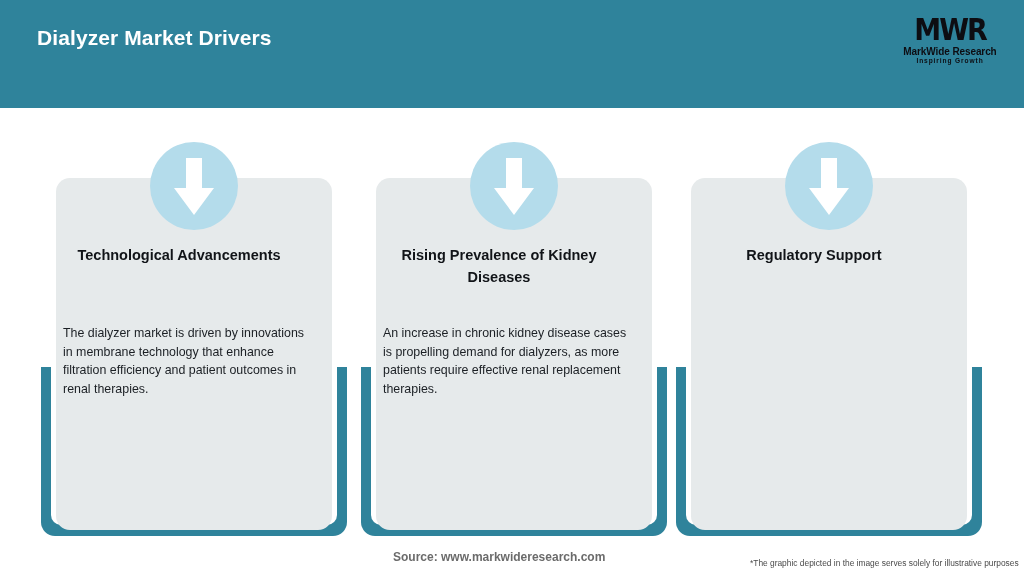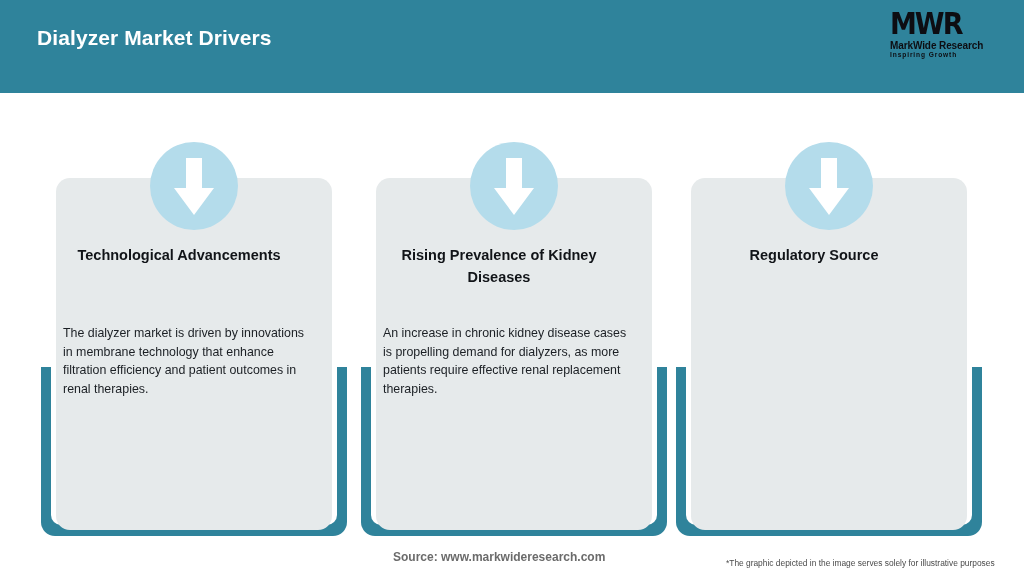--- a/index.html
+++ b/index.html
@@ -15,42 +15,42 @@
     font-family: "Liberation Sans", sans-serif;
     position: relative;
   }
 
   
   .header {
     position: absolute;
     left: 0;
     top: 0;
     width: 1024px;
-    height: 93px;
+    height: 108px;
     background: #2f839b;
   }
   .header-title {
     position: absolute;
     left: 37px;
     top: 26px;
     font-size: 21px;
     font-weight: bold;
     color: #ffffff;
     letter-spacing: 0.1px;
     white-space: nowrap;
   }
 
   
   .logo {
     position: absolute;
     right: 14px;
-    top: 9px;
+    top: 15px;
     width: 120px;
     height: 58px;
-    text-align: left;
+    text-align: center;
   }
   .logo-mark {
     display: block;
     font-size: 27px;
     font-weight: bold;
     color: #0d0d12;
     letter-spacing: -2.0px;
     line-height: 29px;
     font-family: "DejaVu Sans", sans-serif;
     transform: scaleY(1.12);
@@ -170,21 +170,21 @@
     position: absolute;
     left: 393px;
     top: 550px;
     font-size: 12px;
     font-weight: bold;
     color: #6b6b6b;
     white-space: nowrap;
   }
   .footer-note {
     position: absolute;
-    left: 726px;
+    left: 750px;
     top: 558px;
     font-size: 8.4px;
     color: #4a4a4a;
     white-space: nowrap;
   }
 </style>
 </head>
 <body>
 
 <div class="header">
@@ -230,19 +230,19 @@
   <div class="card-slot slot-3">
     <div class="frame">
       <div class="frame-cut"></div>
     </div>
     <div class="card"></div>
     <div class="icon-circle">
       <svg viewBox="0 0 44 58" xmlns="http://www.w3.org/2000/svg">
         <polygon points="14,0 30,0 30,30 42,30 22,57 2,30 14,30" fill="#ffffff"></polygon>
       </svg>
     </div>
-    <div class="card-title">Regulatory Source</div>
+    <div class="card-title">Regulatory Support</div>
   </div>
 
 </div>
 
 <div class="footer-source">Source: www.markwideresearch.com</div>
 <div class="footer-note">*The graphic depicted in the image serves solely for illustrative purposes</div>
 
 </body></html>

